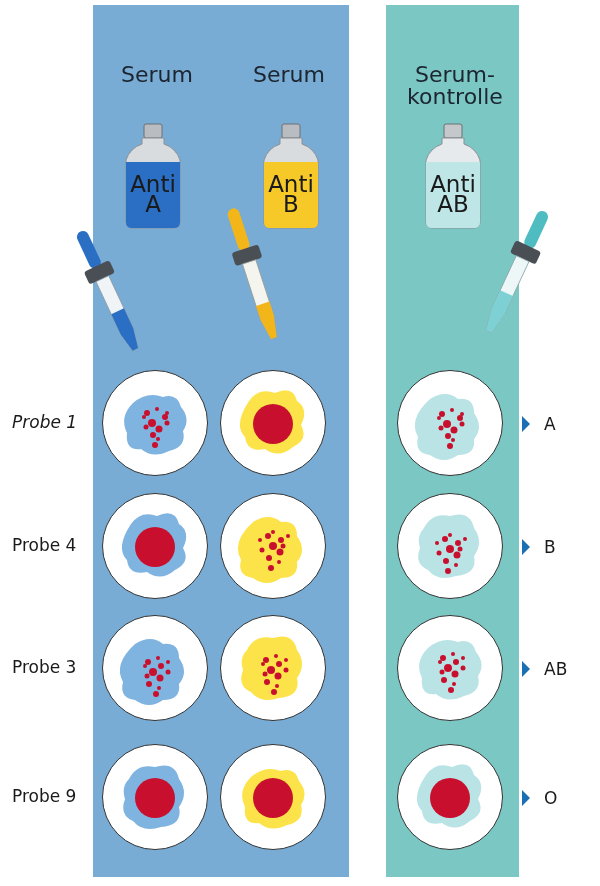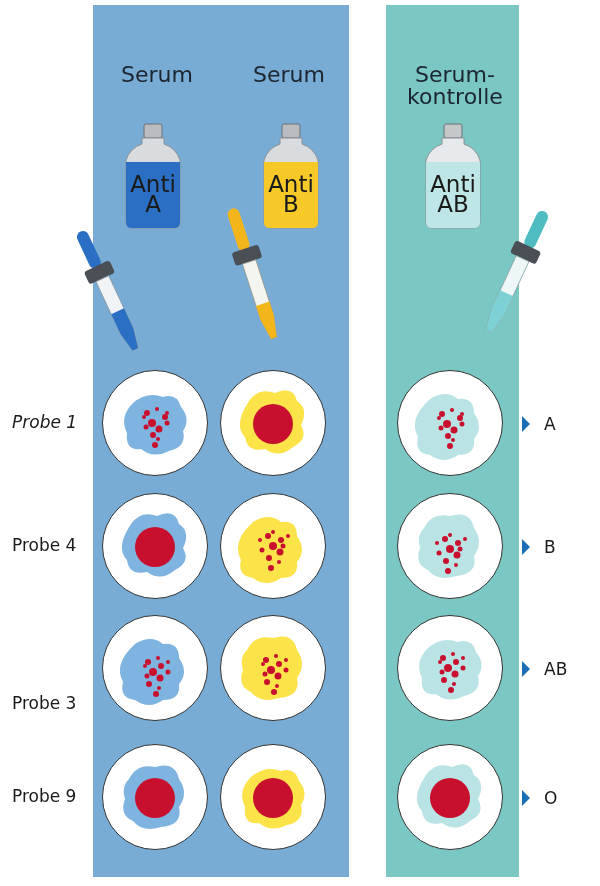--- a/index.html
+++ b/index.html
@@ -79,21 +79,21 @@
   <g transform="rotate(25 45 70)">
     <rect x="39" y="0" width="12" height="40" rx="6" fill="#4fbcc2"></rect>
     <rect x="31" y="38" width="28" height="14" rx="3" fill="#4a4f55"></rect>
     <path d="M38 52 h14 v58 l-4 22 h-6 l-4 -22z" fill="#eef7f7" stroke="#8aa5a5" stroke-width="0.8"></path>
     <path d="M38 90 h14 v20 l-4 22 h-6 l-4 -22z" fill="#7dd0d3"></path>
   </g>
 </svg>
 
 <div class="probe-label" style="top:412px;font-style:italic;">Probe 1</div>
 <div class="probe-label" style="top:535px;">Probe 4</div>
-<div class="probe-label" style="top:693px;">Probe 3</div>
+<div class="probe-label" style="top:657px;">Probe 3</div>
 <div class="probe-label" style="top:786px;">Probe 9</div>
 
 <div id="dishes">
     <div class="dish" style="left: 102px; top: 370px;">
       <svg viewBox="0 0 104 104">
         <path d="M30 32 q14 -12 30 -6 q14 -4 18 10 q10 12 2 24 q4 16 -14 20 q-16 8 -28 -2 q-16 2 -14 -16 q-8 -16 6 -30z" fill="#7fb3e0"></path>
         <circle cx="44" cy="42" r="3" fill="#c8102e"></circle>
         <circle cx="54" cy="38" r="2" fill="#c8102e"></circle>
         <circle cx="62" cy="46" r="3" fill="#c8102e"></circle>
         <circle cx="49" cy="52" r="4" fill="#c8102e"></circle>

